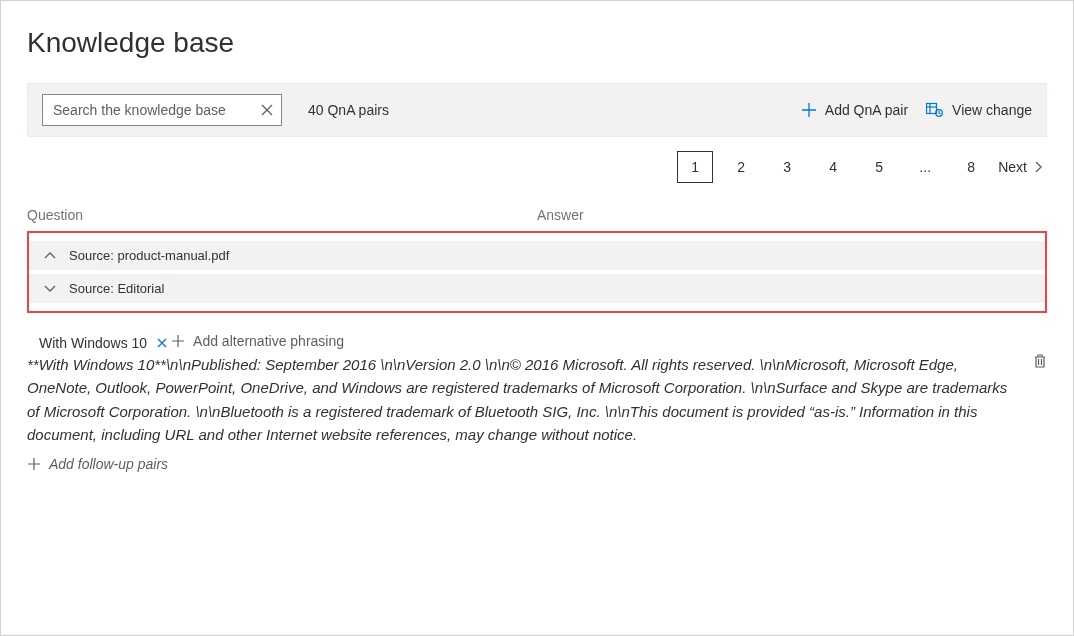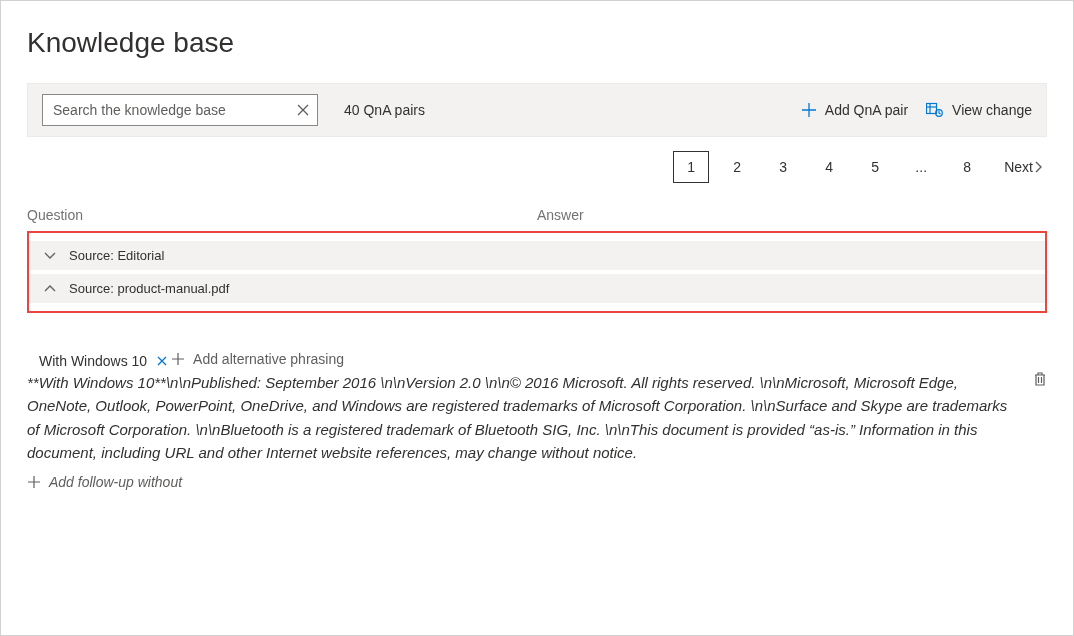--- a/index.html
+++ b/index.html
@@ -28,21 +28,21 @@
     border: 1px solid #edebe9;
     padding: 10px 14px;
     margin-bottom: 14px;
   }
   .search-box {
     display: flex;
     align-items: center;
     border: 1px solid #8a8886;
     background: #fff;
     padding: 6px 8px;
-    width: 276px;
+    width: 240px;
   }
   .search-box input {
     border: none;
     outline: none;
     font-size: 14px;
     flex: 1;
     color: #605e5c;
     background: transparent;
     font-family: inherit;
   }
@@ -81,21 +81,22 @@
     justify-content: center;
     font-size: 14px;
     color: #323130;
     cursor: pointer;
     margin: 0 5px;
   }
   .page-btn.current { border: 1px solid #323130; }
   .page-next {
     display: inline-flex;
     align-items: center;
-    margin-left: 14px;
+    gap: 6px;
+    margin-left: 4px;
     cursor: pointer;
   }
   
   .col-heads {
     display: flex;
     margin-bottom: 8px;
     color: #737373;
   }
   .col-q { flex: 0 0 50%; }
   .col-a { flex: 1; }
@@ -139,21 +140,21 @@
   }
   .chip-x {
     margin-left: 10px;
     color: #0078d4;
     cursor: pointer;
   }
   .add-phrasing {
     display: inline-flex;
     align-items: center;
     color: #605e5c;
-    margin-top: 28px;
+    margin-top: 10px;
     margin-left: 0;
     cursor: pointer;
     font-size: 14px;
   }
   .answer-text {
     color: #323130;
     line-height: 1.55;
     font-size: 15px;
     white-space: normal;
   }
@@ -231,32 +232,32 @@
 
 <div class="col-heads">
   <div class="col-q">Question</div>
   <div class="col-a">Answer</div>
 </div>
 
 <div class="highlight-box">
   <div class="source-row">
     <span class="icon-slot">
       <svg width="14" height="10" viewBox="0 0 14 10">
-          <path d="M2 2 L7 7 L12 2" stroke="#605e5c" stroke-width="1.3" fill="none"></path>
-        </svg>
-    </span>
-    <span class="source-label">Source: Editorial</span>
+          <path d="M2 7 L7 2 L12 7" stroke="#605e5c" stroke-width="1.3" fill="none"></path>
+        </svg>
+    </span>
+    <span class="source-label">Source: product-manual.pdf</span>
   </div>
   <div class="source-row">
     <span class="icon-slot">
       <svg width="14" height="10" viewBox="0 0 14 10">
-          <path d="M2 7 L7 2 L12 7" stroke="#605e5c" stroke-width="1.3" fill="none"></path>
-        </svg>
-    </span>
-    <span class="source-label">Source: product-manual.pdf</span>
+          <path d="M2 2 L7 7 L12 2" stroke="#605e5c" stroke-width="1.3" fill="none"></path>
+        </svg>
+    </span>
+    <span class="source-label">Source: Editorial</span>
   </div>
 </div>
 
 <div class="qna-row">
   <div class="qna-left">
     <div class="question-chip">
       <span>With Windows 10</span>
       <span class="chip-x icon-slot">
         <svg width="10" height="10" viewBox="0 0 10 10">
             <path d="M1 1 L9 9 M9 1 L1 9" stroke="#0078d4" stroke-width="1.3" fill="none"></path>
@@ -280,16 +281,16 @@
         <line x1="8.5" y1="6" x2="8.5" y2="12" stroke="#605e5c" stroke-width="1.2"></line>
       </svg>
     </span>
     <div class="answer-text">**With Windows 10**\n\nPublished: September 2016 \n\nVersion 2.0 \n\n© 2016 Microsoft. All rights reserved. \n\nMicrosoft, Microsoft Edge, OneNote, Outlook, PowerPoint, OneDrive, and Windows are registered trademarks of Microsoft Corporation. \n\nSurface and Skype are trademarks of Microsoft Corporation. \n\nBluetooth is a registered trademark of Bluetooth SIG, Inc. \n\nThis document is provided “as-is.” Information in this document, including URL and other Internet website references, may change without notice.</div>
     <div class="add-followup">
       <span class="icon-slot mr6">
         <svg width="14" height="14" viewBox="0 0 14 14">
             <path d="M7 1 V13 M1 7 H13" stroke="#605e5c" stroke-width="1.2" fill="none"></path>
           </svg>
       </span>
-      <span>Add follow-up without</span>
+      <span>Add follow-up pairs</span>
     </div>
   </div>
 </div>
 
 </body></html>

